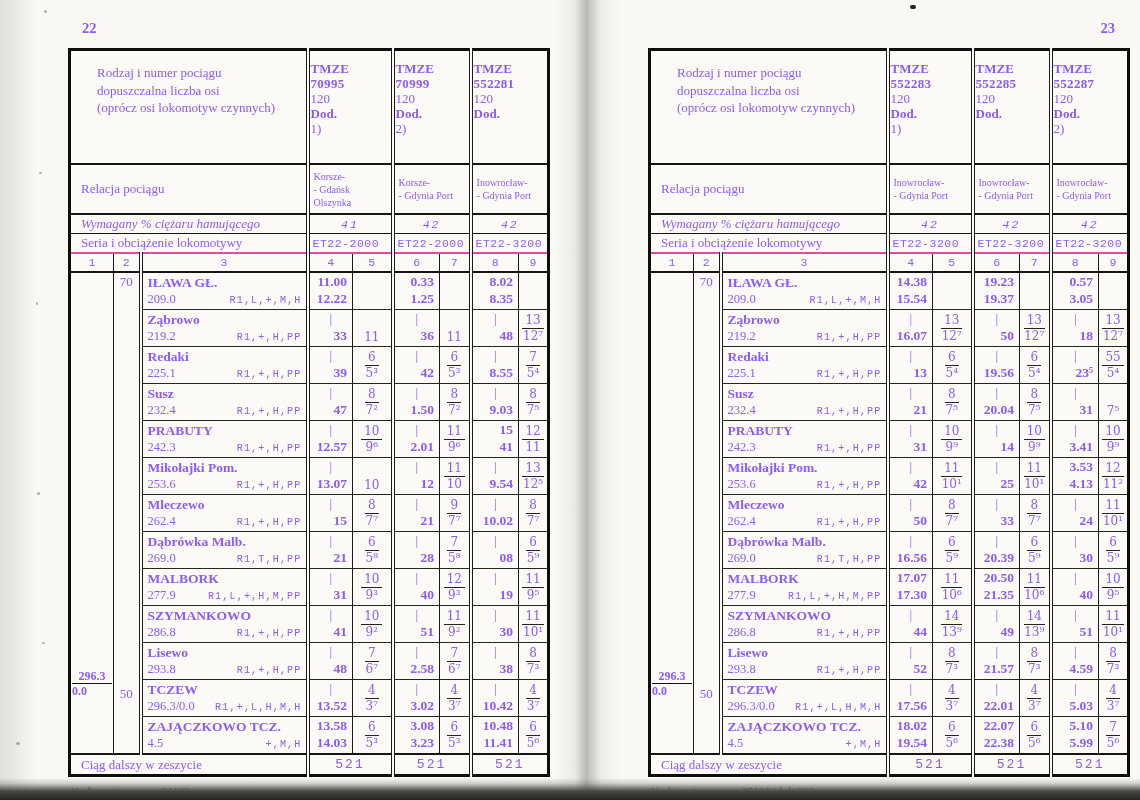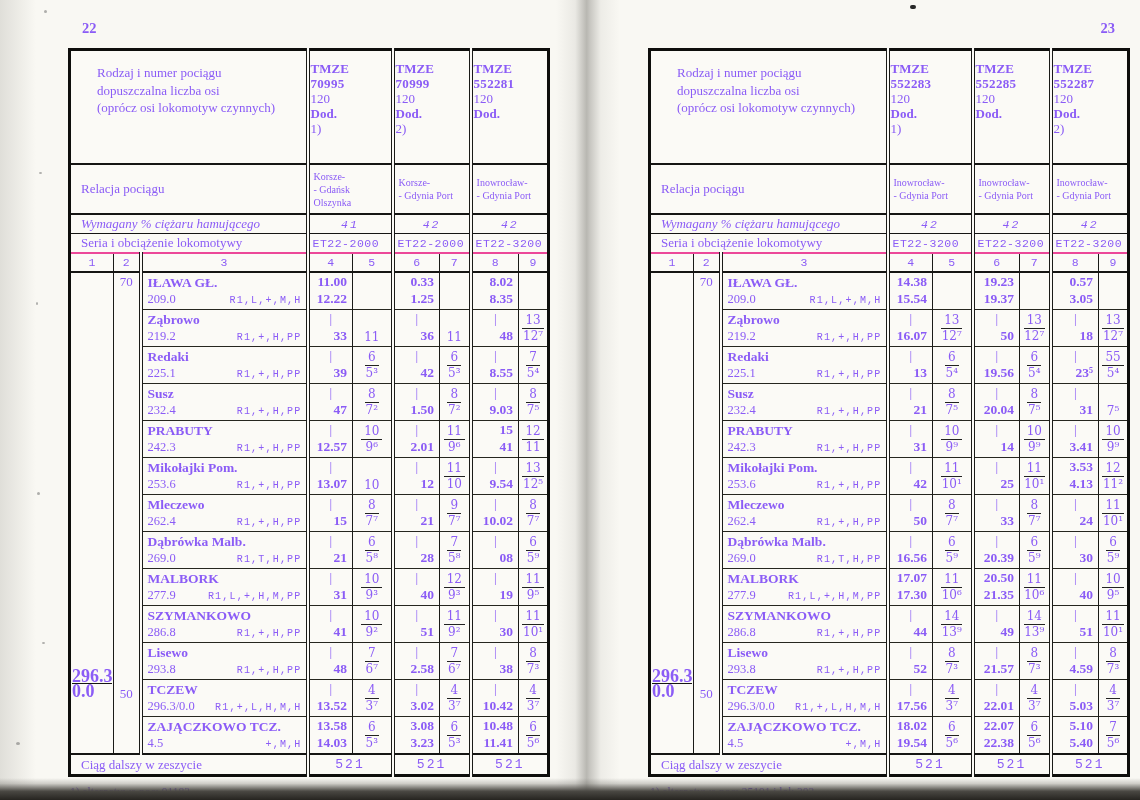--- a/index.html
+++ b/index.html
@@ -60,21 +60,21 @@
 
   .fcol{vertical-align:middle;text-align:center;font-family:"DejaVu Serif","Liberation Serif",serif;font-size:12px;padding:0;}
   .frac{display:inline-block;line-height:13px;vertical-align:middle;}
   .ft{display:block;border-bottom:1px solid #222;padding:0 3px 1px;}
   .fb{display:block;padding-top:1px;}
   .plainv{height:33px;display:flex;align-items:flex-end;justify-content:center;padding-bottom:2px;}
 
   .kmcol,.axcol{position:relative;vertical-align:top;padding:0;margin-top:46px;}
   .ax-top{position:absolute;top:1px;left:0;right:0;text-align:center;font-size:13px;}
   .ax-mid{position:absolute;top:413px;left:0;right:0;text-align:center;font-size:13px;}
-  .km-mark{position:absolute;top:396px;left:1px;right:1px;font-weight:bold;font-size:18px;line-height:14px;}
+  .km-mark{position:absolute;top:396px;left:1px;right:1px;font-weight:bold;font-size:12px;line-height:14px;}
   .km-top{display:block;border-bottom:1.5px solid #151513;text-align:center;}
   .km-bot{display:block;text-align:left;padding-right:3px;}
 
   .r-foot td{height:17px;border-top:2px solid #151513;font-size:13px;}
   .c-cont{padding-left:10px;}
   .f521{font-family:"Liberation Mono","DejaVu Sans Mono",monospace;font-size:11.5px;text-align:center;letter-spacing:2px;}
 
   .footnotes{margin-top:7px;font-size:11.5px;line-height:17px;padding-left:2px;}
 </style>
 </head>
@@ -904,21 +904,21 @@
               <div class="tl bot">19.54</div>
             </td>
             <td class="fcol bl-s rt"><div class="frac"><span class="ft">6</span><span class="fb">5⁶</span></div></td>
             <td class="tcol bl-d rt">
               <div class="tl top">22.07</div>
               <div class="tl bot">22.38</div>
             </td>
             <td class="fcol bl-s rt"><div class="frac"><span class="ft">6</span><span class="fb">5⁶</span></div></td>
             <td class="tcol bl-d rt">
               <div class="tl top">5.10</div>
-              <div class="tl bot">5.40</div>
+              <div class="tl bot">5.99</div>
             </td>
             <td class="fcol bl-s rt"><div class="frac"><span class="ft">7</span><span class="fb">5⁶</span></div></td>
           </tr>
         </tbody>
       <tbody>
         <tr class="r-foot" id="p1-foot">
           <td class="c-cont" colspan="3">Ciąg dalszy w zeszycie</td>
         <td class="f521 bl-d" colspan="2">521</td>
             <td class="f521 bl-d" colspan="2">521</td>
             <td class="f521 bl-d" colspan="2">521</td>

